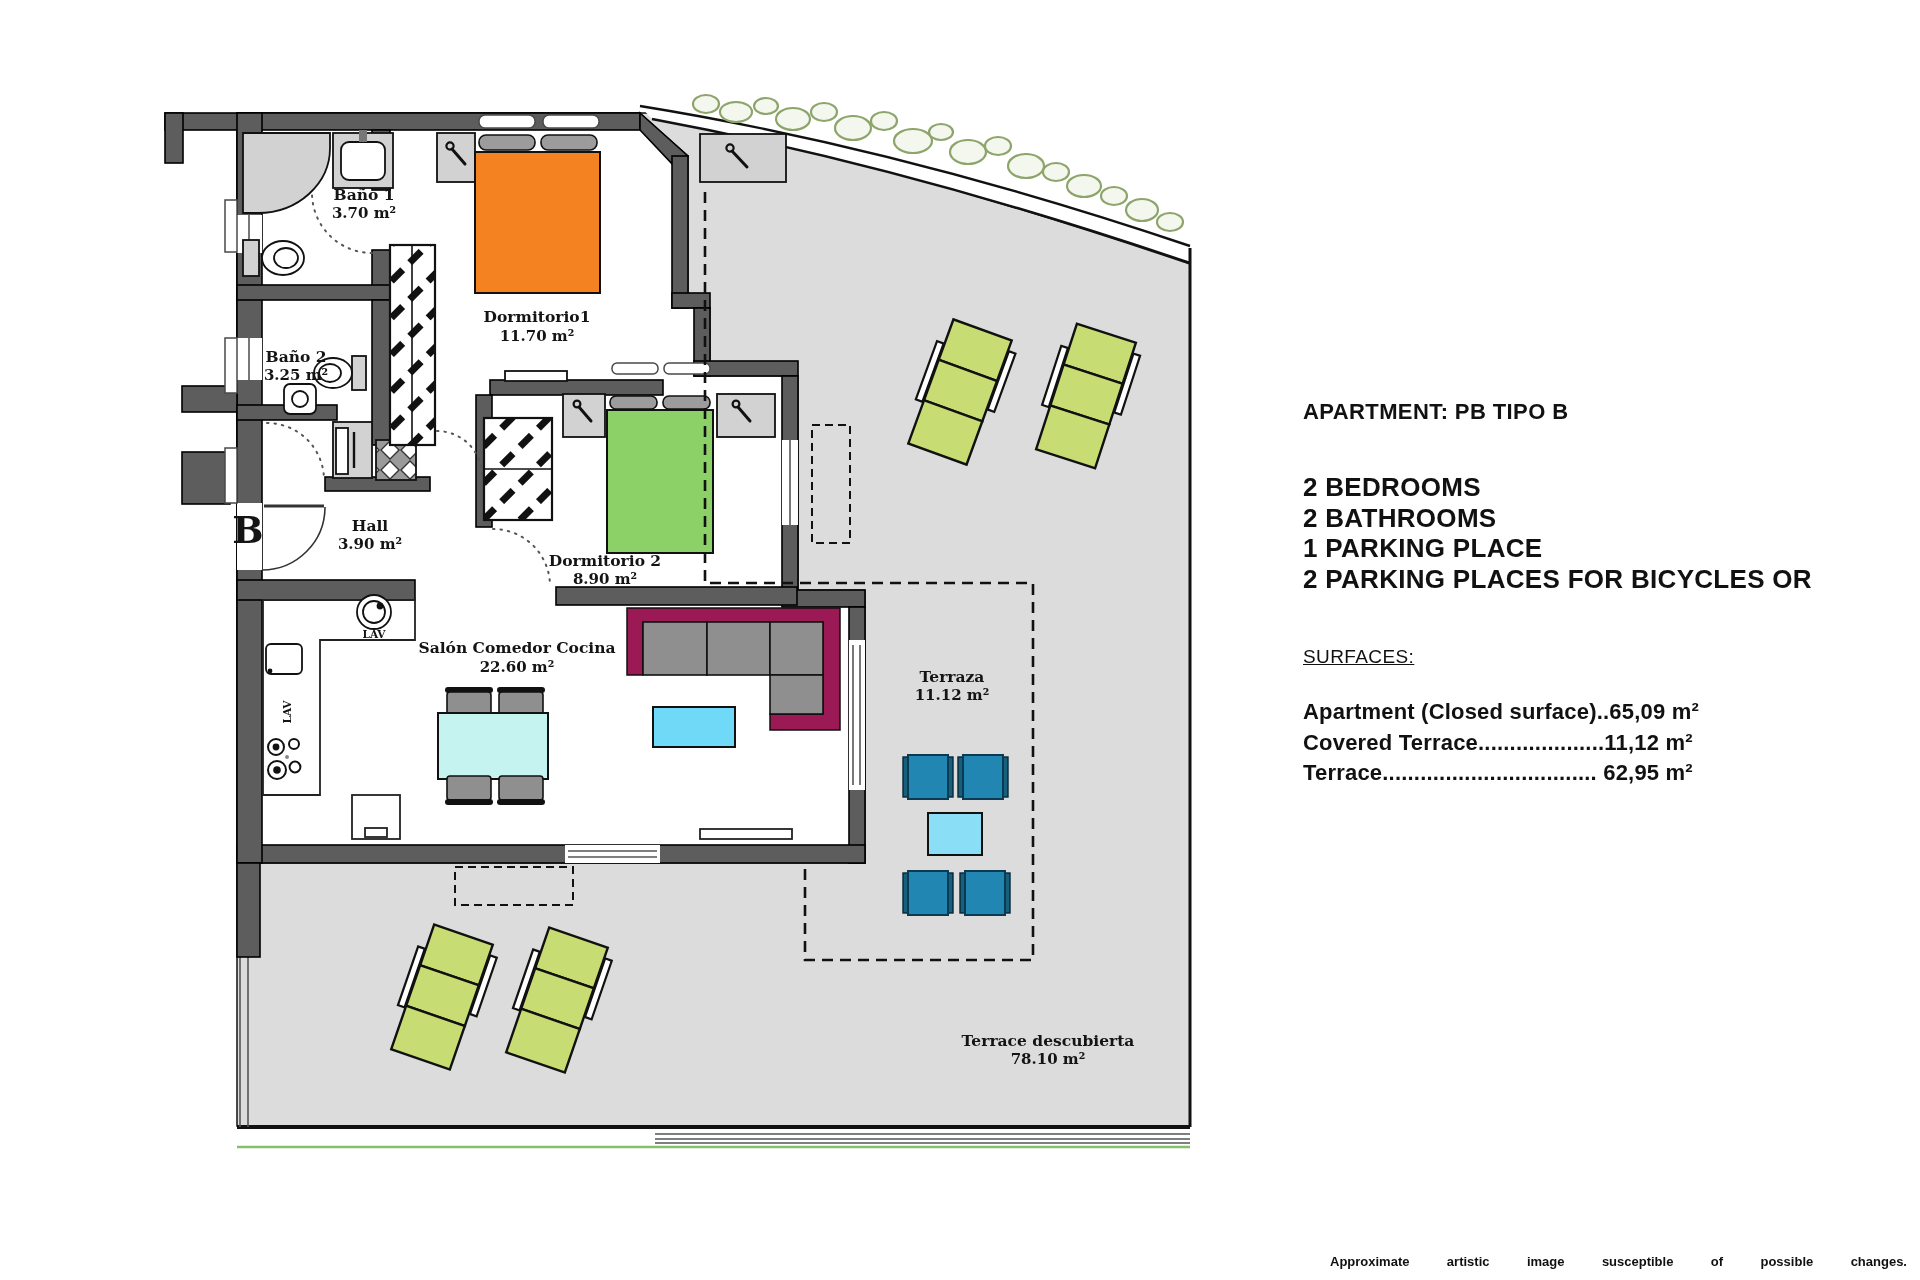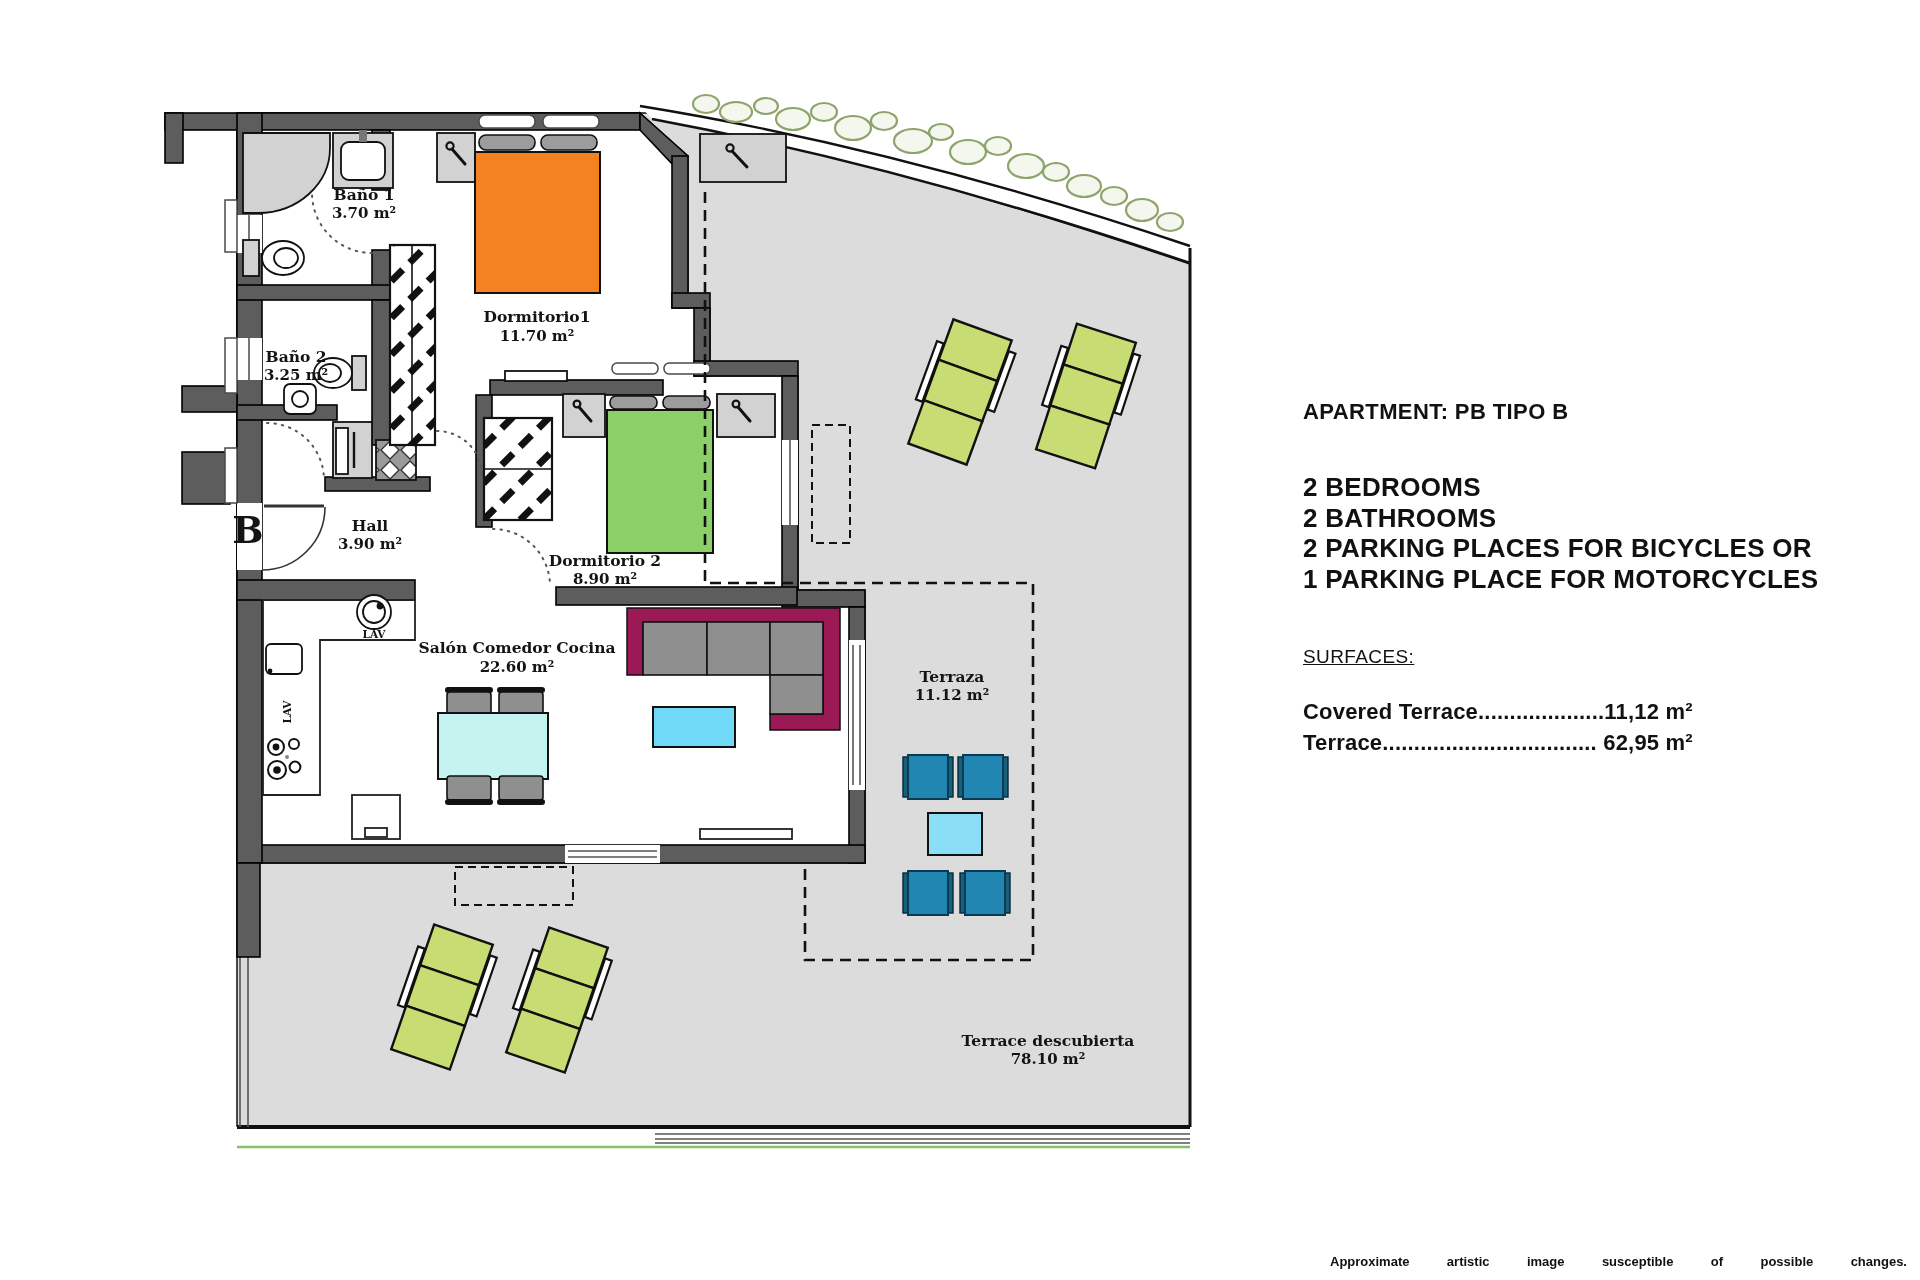--- a/index.html
+++ b/index.html
@@ -377,23 +377,24 @@
     <text class="room-name" x="1048" y="1046">Terrace descubierta</text>
     <text class="room-area" x="1048" y="1064">78.10 m²</text>
   </g>
 </svg>
 
 <div id="info-panel">
   <div class="panel-title">APARTMENT: PB TIPO B</div>
   <div class="feature-list">
     <div class="feature-line">2 BEDROOMS</div>
     <div class="feature-line">2 BATHROOMS</div>
+    <div class="feature-line">1 PARKING PLACE</div>
     <div class="feature-line">2 PARKING PLACES FOR BICYCLES OR</div>
-    <div class="feature-line">1 PARKING PLACE FOR MOTORCYCLES</div>
   </div>
   <div class="surf-head">SURFACES:</div>
   <div class="surf-lines">
+    <div class="surf-line">Apartment (Closed surface)..65,09 m²</div>
     <div class="surf-line">Covered Terrace....................11,12 m²</div>
     <div class="surf-line">Terrace.................................. 62,95 m²</div>
   </div>
 </div>
 
 <div id="disclaimer">Approximate artistic image susceptible of possible changes.</div>
 
 </body></html>

